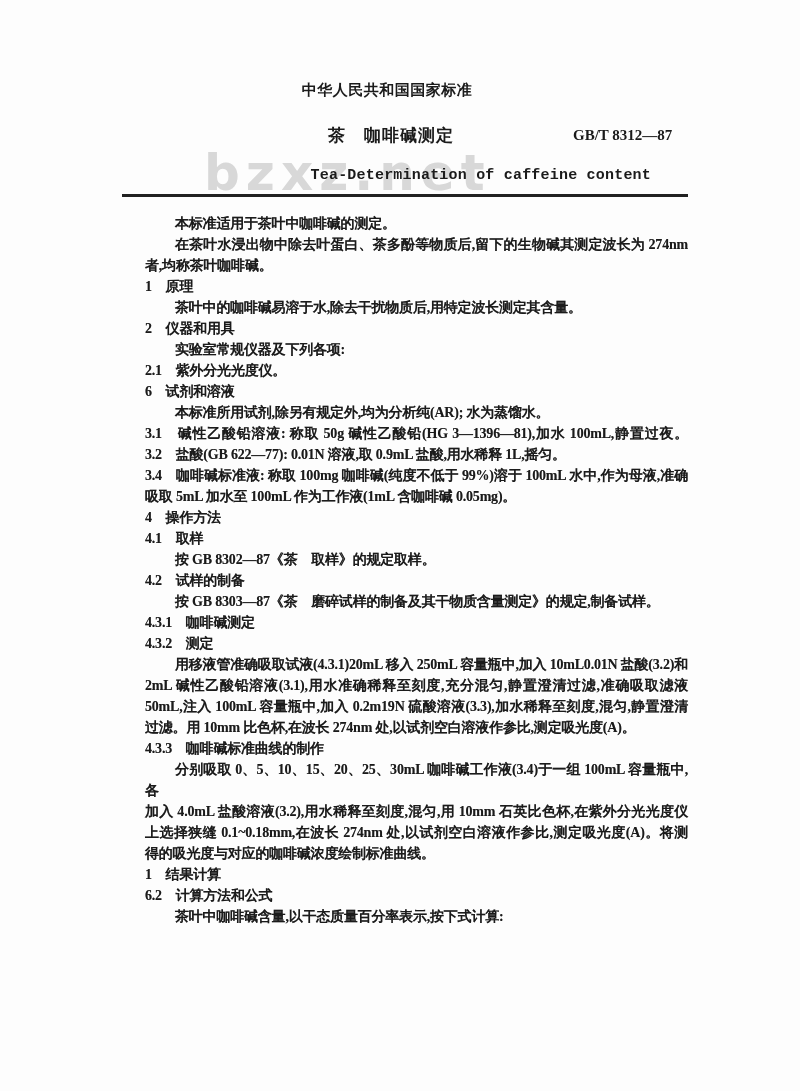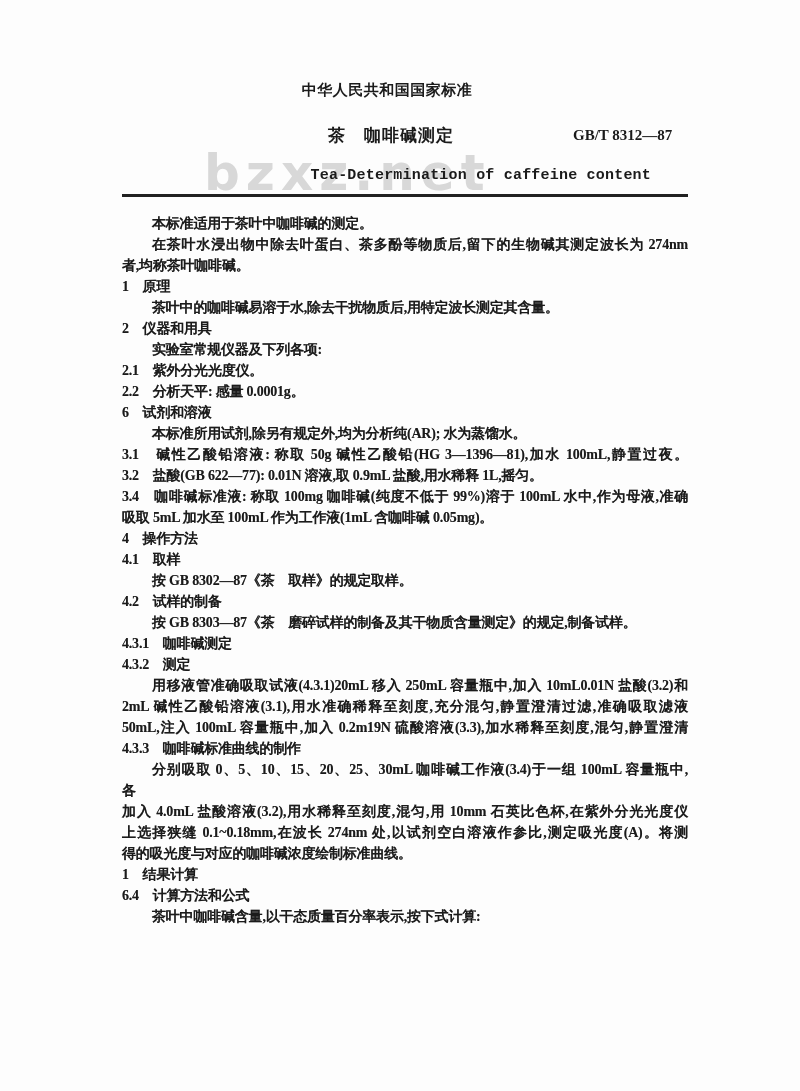--- a/index.html
+++ b/index.html
@@ -86,20 +86,21 @@
     width: 566px;
     font-size: 14px;
     line-height: 21px;
     font-weight: bold;
     letter-spacing: -0.2px;
     z-index: 1;
   }
   .line {
     white-space: pre-wrap;
     text-shadow: 0 0 0.5px rgba(30,30,30,0.45);
+    margin-left: 23px;
   }
   .line.indent { text-indent: 30px; }
   .line.fill { text-align: justify; text-align-last: justify; }
 </style>
 </head>
 <body>
 
 <div class="page" style="--bg: #fdfdfd; --text: #1b1b1b; --rule: #212121; --wm: #d8d8d8;">
   <div class="watermark">bzxz.net</div>
   <div class="org-title">中华人民共和国国家标准</div>
@@ -109,40 +110,40 @@
   <div class="rule"></div>
   <div class="doc-body" id="body-lines">
       <div class="line indent">本标准适用于茶叶中咖啡碱的测定。</div>
       <div class="line indent fill">在茶叶水浸出物中除去叶蛋白、茶多酚等物质后,留下的生物碱其测定波长为 274nm</div>
       <div class="line">者,均称茶叶咖啡碱。</div>
       <div class="line">1　原理</div>
       <div class="line indent">茶叶中的咖啡碱易溶于水,除去干扰物质后,用特定波长测定其含量。</div>
       <div class="line">2　仪器和用具</div>
       <div class="line indent">实验室常规仪器及下列各项:</div>
       <div class="line">2.1　紫外分光光度仪。</div>
-      <div class="line">2.2　分析天平: 感量 0.0001g。</div>
       <div class="line">6　试剂和溶液</div>
       <div class="line indent">本标准所用试剂,除另有规定外,均为分析纯(AR); 水为蒸馏水。</div>
       <div class="line fill">3.1　碱性乙酸铅溶液: 称取 50g 碱性乙酸铅(HG 3—1396—81),加水 100mL,静置过夜。</div>
       <div class="line">3.2　盐酸(GB 622—77): 0.01N 溶液,取 0.9mL 盐酸,用水稀释 1L,摇匀。</div>
       <div class="line fill">3.4　咖啡碱标准液: 称取 100mg 咖啡碱(纯度不低于 99%)溶于 100mL 水中,作为母液,准确</div>
       <div class="line">吸取 5mL 加水至 100mL 作为工作液(1mL 含咖啡碱 0.05mg)。</div>
       <div class="line">4　操作方法</div>
       <div class="line">4.1　取样</div>
       <div class="line indent">按 GB 8302—87《茶　取样》的规定取样。</div>
       <div class="line">4.2　试样的制备</div>
       <div class="line indent">按 GB 8303—87《茶　磨碎试样的制备及其干物质含量测定》的规定,制备试样。</div>
       <div class="line">4.3.1　咖啡碱测定</div>
       <div class="line">4.3.2　测定</div>
       <div class="line indent fill">用移液管准确吸取试液(4.3.1)20mL 移入 250mL 容量瓶中,加入 10mL0.01N 盐酸(3.2)和</div>
       <div class="line fill">2mL 碱性乙酸铅溶液(3.1),用水准确稀释至刻度,充分混匀,静置澄清过滤,准确吸取滤液</div>
       <div class="line fill">50mL,注入 100mL 容量瓶中,加入 0.2m19N 硫酸溶液(3.3),加水稀释至刻度,混匀,静置澄清</div>
+      <div class="line">过滤。用 10mm 比色杯,在波长 274nm 处,以试剂空白溶液作参比,测定吸光度(A)。</div>
       <div class="line">4.3.3　咖啡碱标准曲线的制作</div>
       <div class="line indent fill">分别吸取 0、5、10、15、20、25、30mL 咖啡碱工作液(3.4)于一组 100mL 容量瓶中,</div>
       <div class="line">各</div>
       <div class="line fill">加入 4.0mL 盐酸溶液(3.2),用水稀释至刻度,混匀,用 10mm 石英比色杯,在紫外分光光度仪</div>
       <div class="line fill">上选择狭缝 0.1~0.18mm,在波长 274nm 处,以试剂空白溶液作参比,测定吸光度(A)。将测</div>
       <div class="line">得的吸光度与对应的咖啡碱浓度绘制标准曲线。</div>
       <div class="line">1　结果计算</div>
-      <div class="line">6.4　计算方法和公式</div>
+      <div class="line">6.2　计算方法和公式</div>
       <div class="line indent">茶叶中咖啡碱含量,以干态质量百分率表示,按下式计算:</div>
     </div>
 </div>
 
 </body></html>

